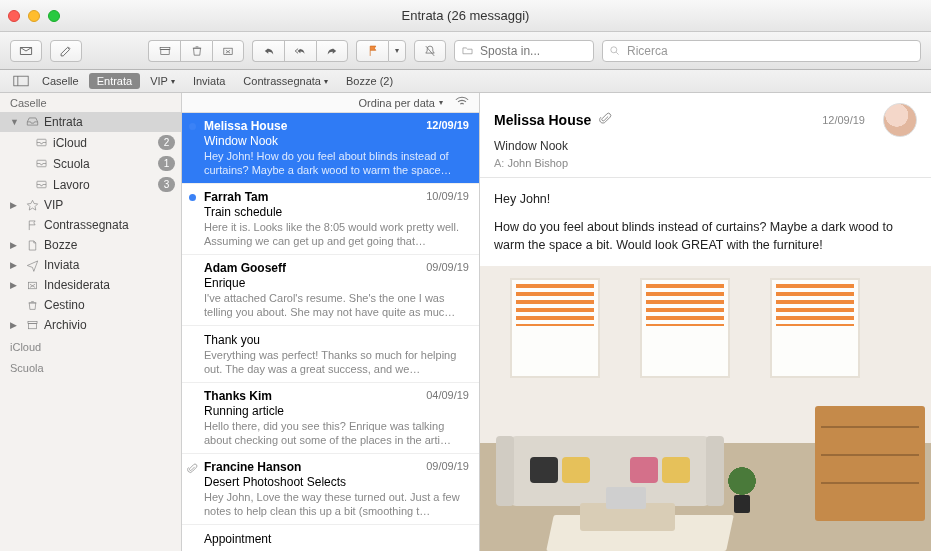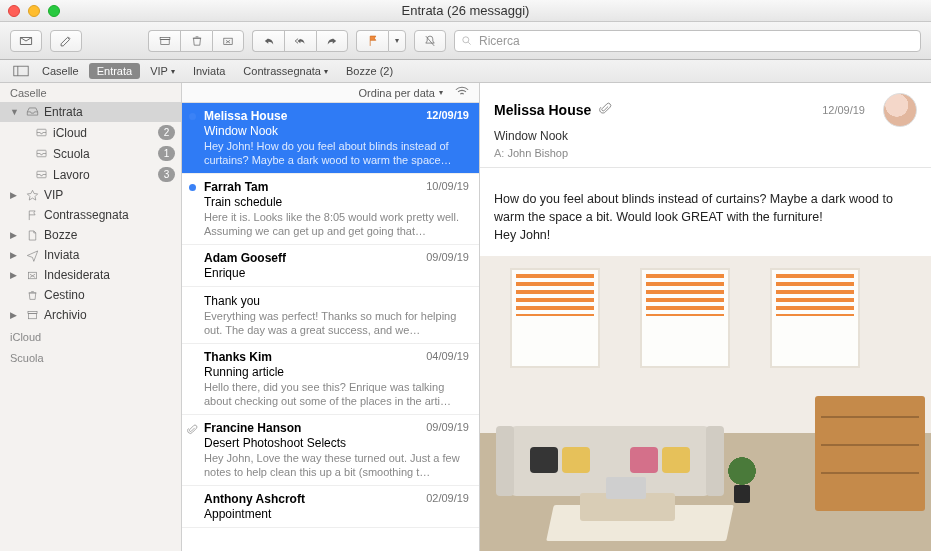--- a/index.html
+++ b/index.html
@@ -1,19 +1,19 @@
 <!DOCTYPE html>
 <html><head>
 <meta charset="utf-8">
 <style>
 * { margin: 0; padding: 0; box-sizing: border-box; }
 body { font-family: -apple-system, "Helvetica Neue", Arial, sans-serif; font-size: 12px; background: #ececec; width: 931px; height: 551px; overflow: hidden; position: relative; color: #000; }
 
 
-.titlebar { height: 22px; background: linear-gradient(#f8f8f8,#e6e6e6); border-bottom: 1px solid #c8c8c8; display: flex; align-items: center; padding: 0 8px; position: relative; }
+.titlebar { height: 32px; background: linear-gradient(#f8f8f8,#e6e6e6); border-bottom: 1px solid #c8c8c8; display: flex; align-items: center; padding: 0 8px; position: relative; }
 .traffic { display: flex; gap: 8px; }
 .tlight { width: 12px; height: 12px; border-radius: 50%; }
 .tl-r { background: #ff5f57; border: 0.5px solid #e0443e; }
 .tl-y { background: #ffbd2e; border: 0.5px solid #dea123; }
 .tl-g { background: #28c940; border: 0.5px solid #1aad2b; }
 .wintitle { position: absolute; left: 0; right: 0; text-align: center; font-size: 13px; color: #333; }
 
 
 .toolbar { height: 38px; background: linear-gradient(#f6f6f6,#e3e3e3); border-bottom: 1px solid #b6b6b6; display: flex; align-items: center; padding: 0 10px; gap: 8px; }
 .tbtn { height: 22px; min-width: 32px; background: linear-gradient(#fdfdfd,#f1f1f1); border: 1px solid #c0c0c0; border-radius: 4px; display: flex; align-items: center; justify-content: center; color: #555; font-size: 13px; padding: 0 6px; cursor: pointer; }
@@ -172,20 +172,26 @@
     </div>
     <div class="tbtn" style="min-width:18px">
         <span class="chev">▾</span>
       </div>
   </div>
   <div class="tbtn">
     <svg viewBox="0 0 20 20">
         <path d="M10 3a4 4 0 00-4 4v3l-2 3h12l-2-3V7a4 4 0 00-4-4z M4 3l12 14" fill="none" stroke="#606060"></path>
       </svg>
   </div>
+  <div class="move-box">
+    <svg viewBox="0 0 20 20" width="13" height="13">
+        <path d="M3 6h5l2 2h7v7H3z" fill="none" stroke="#888"></path>
+      </svg>
+    <span>Sposta in...</span>
+  </div>
   <div class="searchbox">
     <svg viewBox="0 0 20 20" width="12" height="12">
         <circle cx="8" cy="8" r="5" fill="none" stroke="#999"></circle>
         <path d="M12 12l4 4" stroke="#999"></path>
       </svg>
     <span>Ricerca</span>
   </div>
 </div>
 
 <div class="favbar">
@@ -359,20 +365,21 @@
           </div>
           <div class="subj">Train schedule</div>
           <div class="prev">Here it is. Looks like the 8:05 would work pretty well. Assuming we can get up and get going that…</div>
         </div>
         <div class="msg">
           <div class="row1">
             <span>Adam Gooseff</span>
             <span class="date">09/09/19</span>
           </div>
           <div class="subj">Enrique</div>
+          <div class="prev">I've attached Carol's resume. She's the one I was telling you about. She may not have quite as muc…</div>
         </div>
         <div class="msg">
           <div class="subj">Thank you</div>
           <div class="prev">Everything was perfect! Thanks so much for helping out. The day was a great success, and we…</div>
         </div>
         <div class="msg">
           <div class="row1">
             <span>Thanks Kim</span>
             <span class="date">04/09/19</span>
           </div>
@@ -384,24 +391,20 @@
               <path d="M14 7l-6 6a2 2 0 11-3-3l7-7a3.5 3.5 0 115 5l-7 7a5 5 0 11-7-7" fill="none" stroke="#888" stroke-width="1.3"></path>
             </svg></span>
           <div class="row1">
             <span>Francine Hanson</span>
             <span class="date">09/09/19</span>
           </div>
           <div class="subj">Desert Photoshoot Selects</div>
           <div class="prev">Hey John, Love the way these turned out. Just a few notes to help clean this up a bit (smoothing t…</div>
         </div>
         <div class="msg">
-          <div class="row1">
-            <span>Anthony Ashcroft</span>
-            <span class="date">02/09/19</span>
-          </div>
           <div class="subj">Appointment</div>
         </div>
       </div>
   </div>
 
   <div class="reader">
     <div class="rhead">
       <div class="from-row">
         <span class="fromname">Melissa House</span>
         <span class="hclip">
@@ -412,22 +415,22 @@
         <span class="hdate">12/09/19</span>
         <div class="avatar"></div>
       </div>
       <div class="rsubj">Window Nook</div>
       <div class="rto">
         <span class="lbl">A:</span>
         <span>John Bishop</span>
       </div>
     </div>
     <div class="rbody">
+      <p>Hey John!</p>
       <p style="margin-top:10px">How do you feel about blinds instead of curtains? Maybe a dark wood to warm the space a bit. Would look GREAT with the furniture!</p>
-      <p>Hey John!</p>
     </div>
     <div class="rimg">
       <div class="room">
         <div class="wall"></div>
         <div class="floor"></div>
         <div class="window w1">
             <div class="blind"></div>
           </div>
         <div class="window w2">
             <div class="blind"></div>

